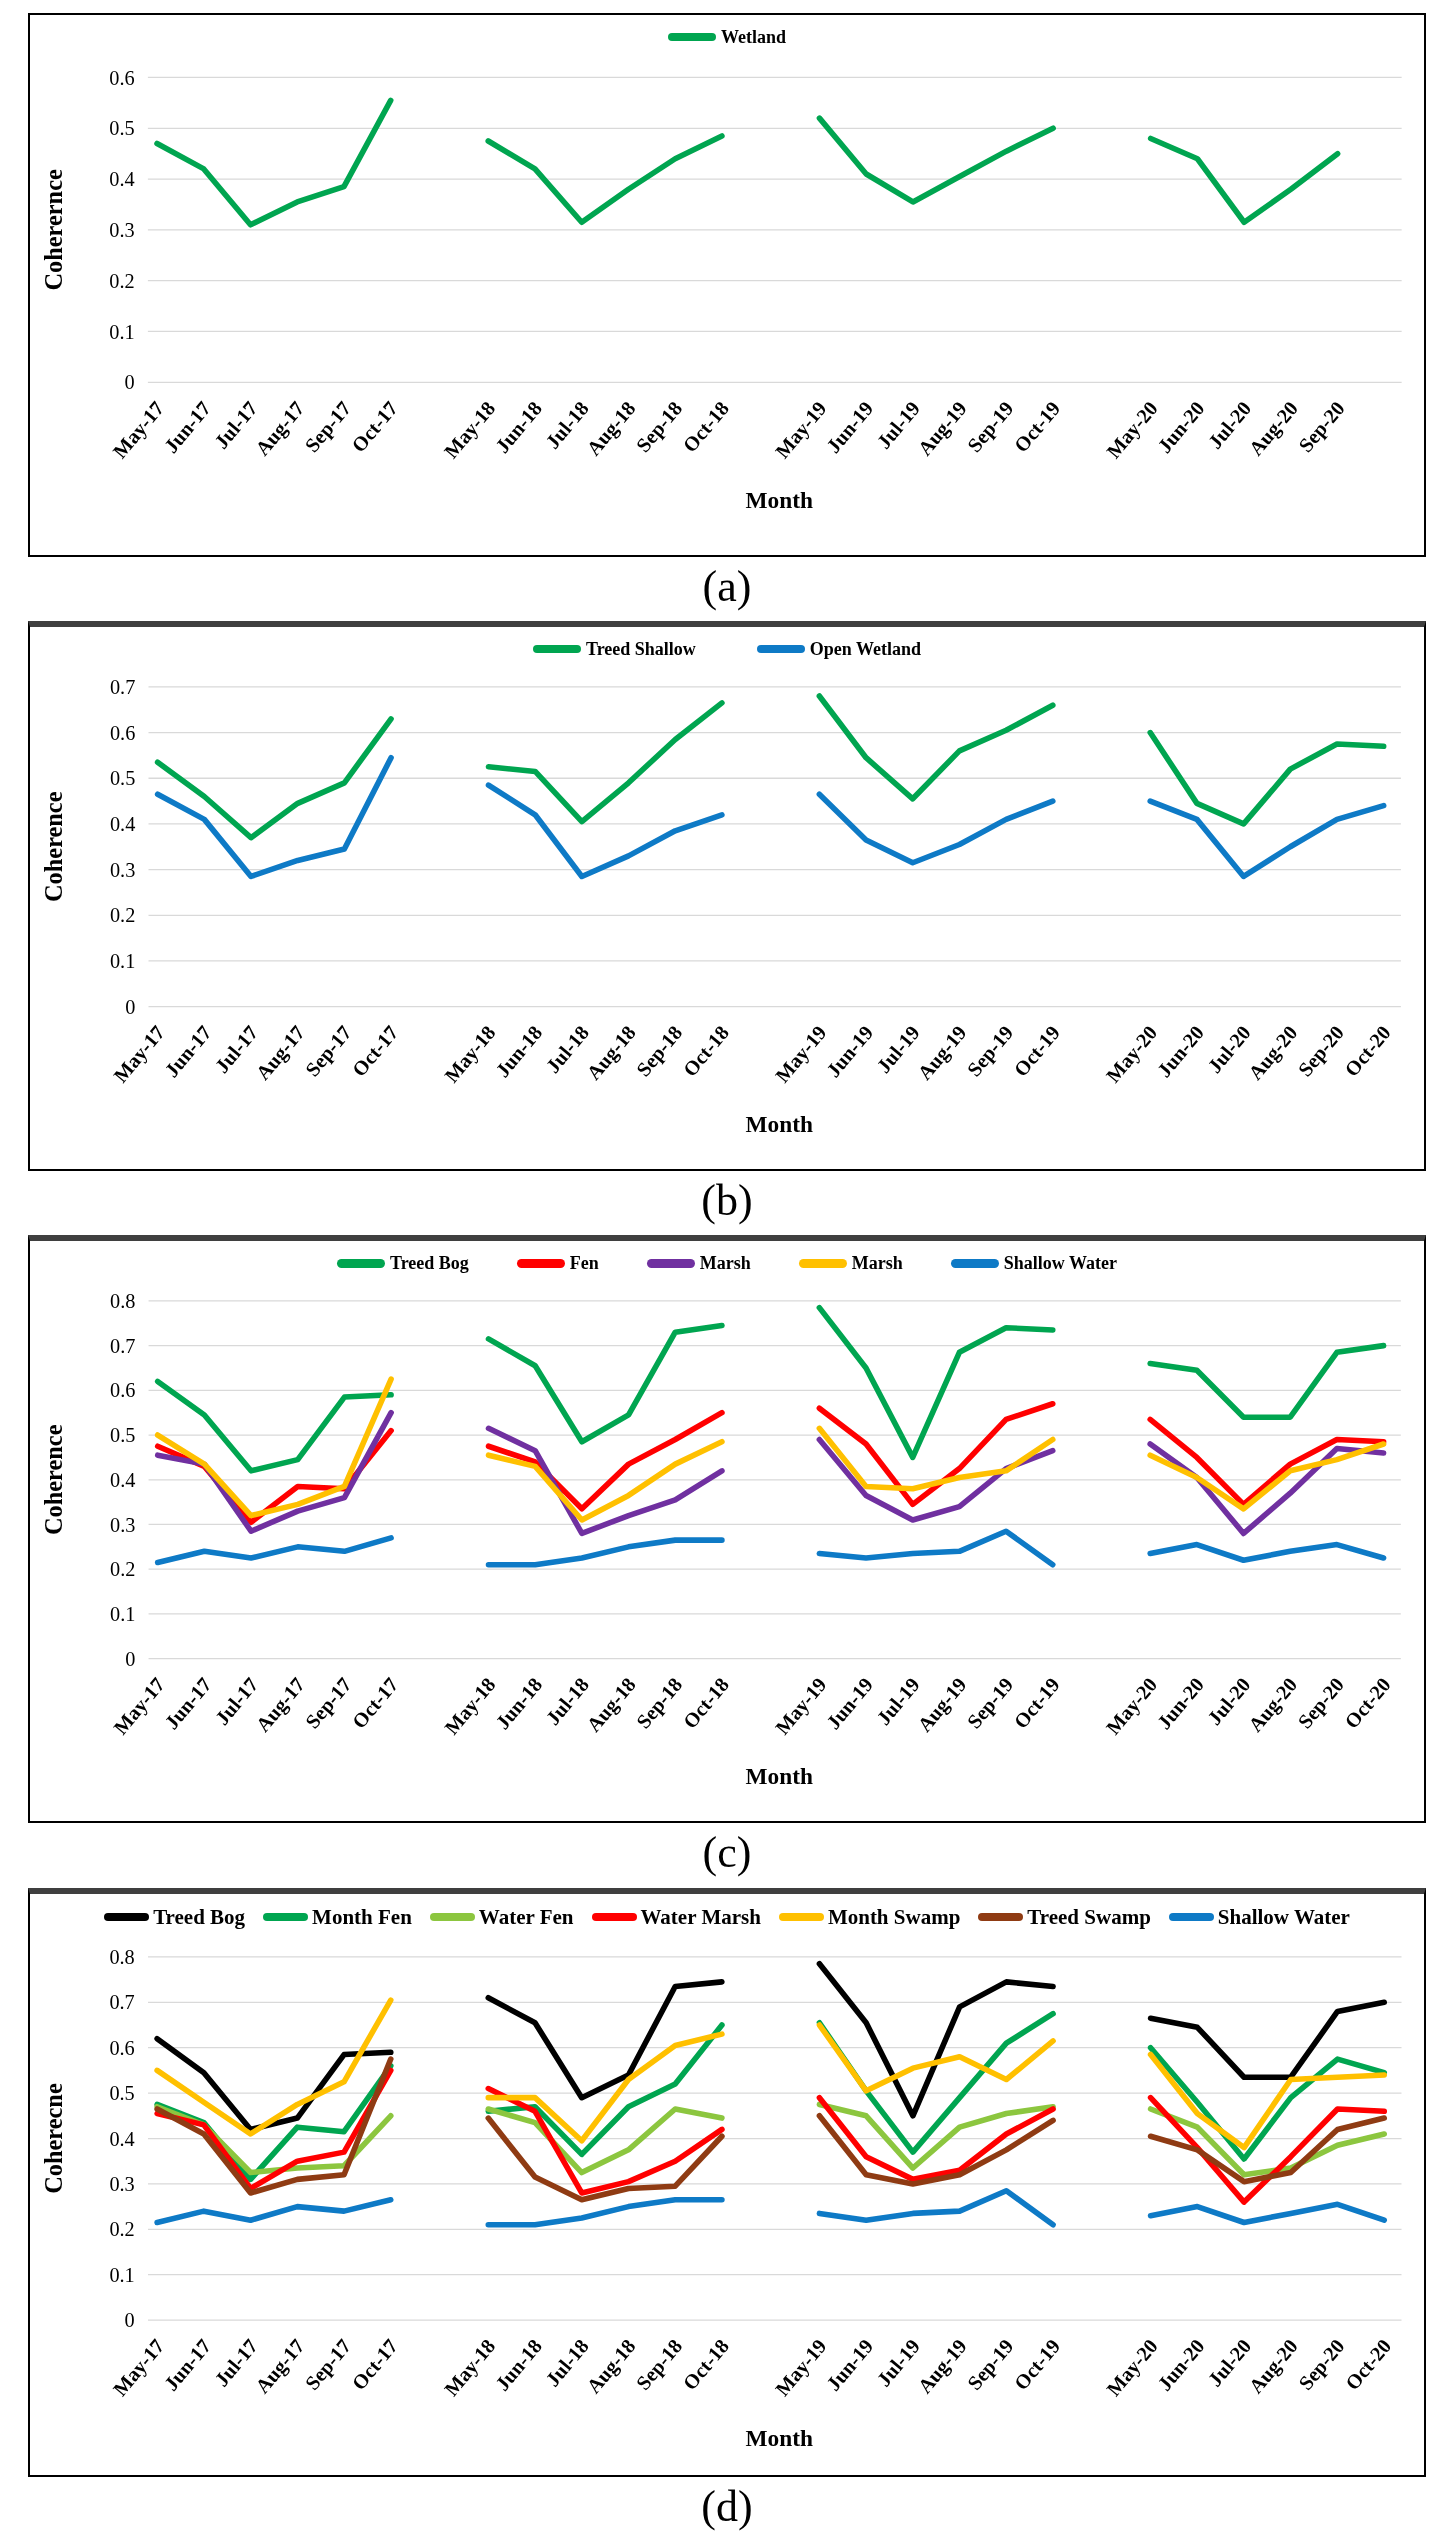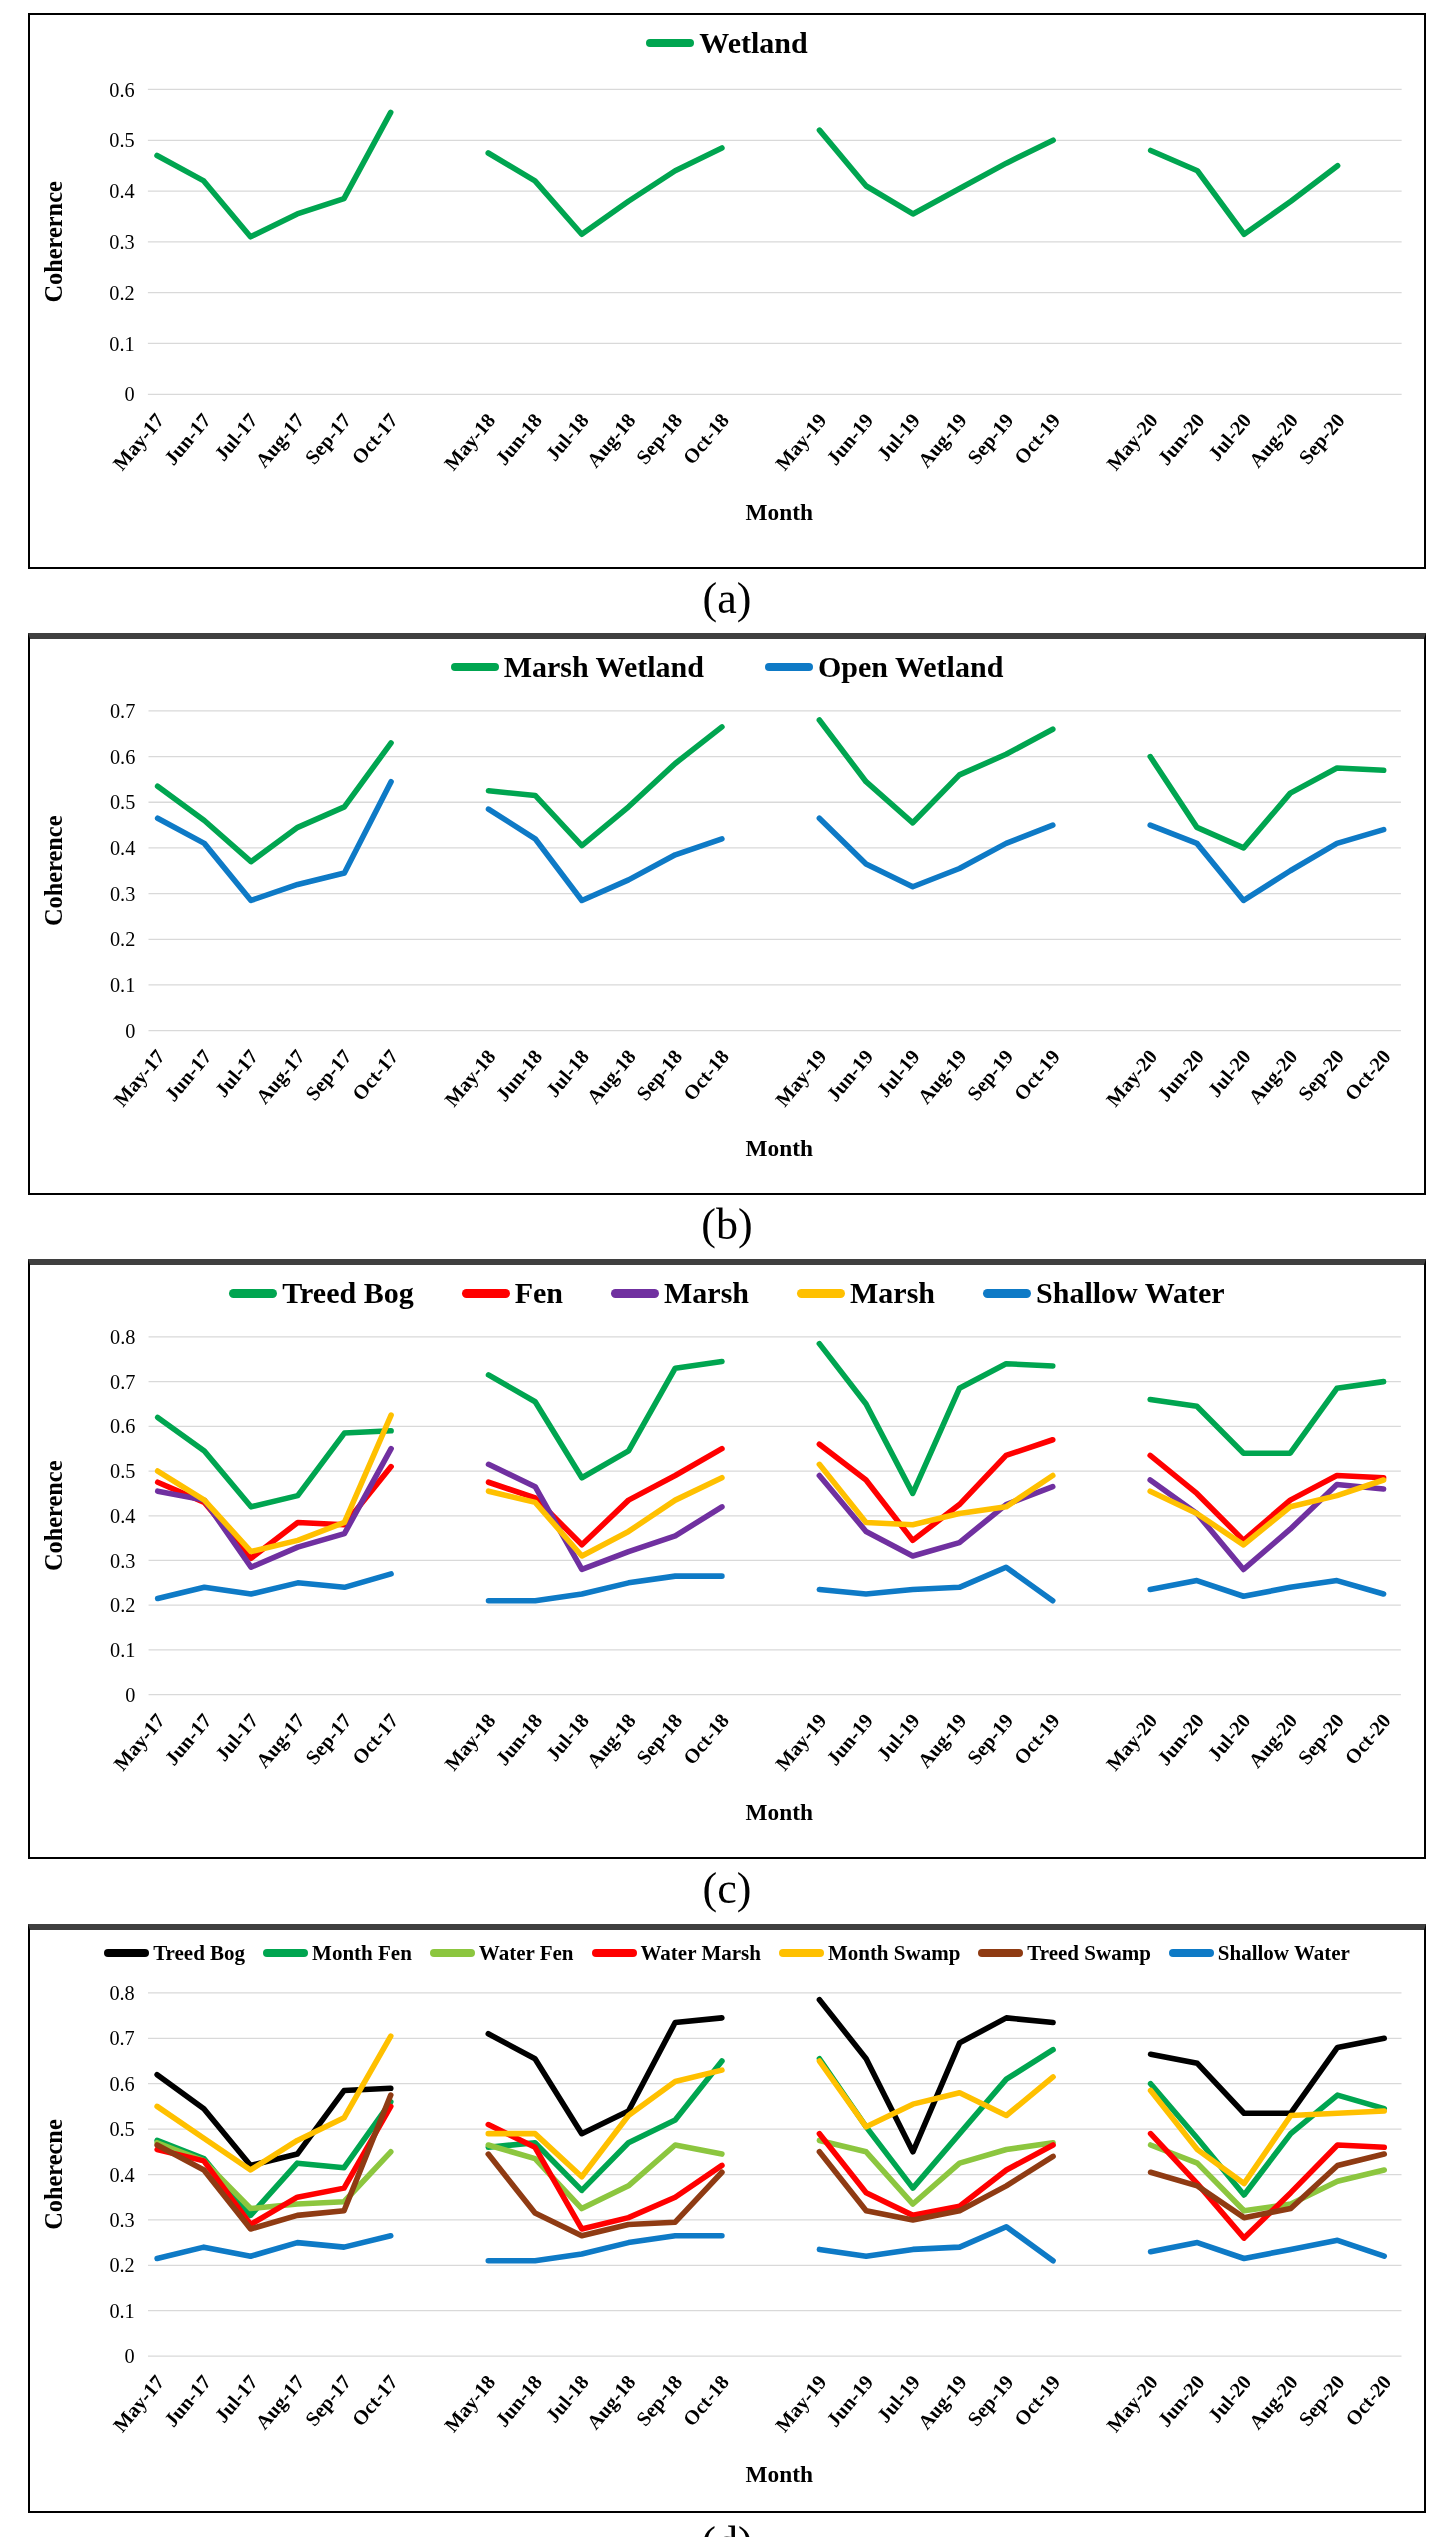--- a/index.html
+++ b/index.html
@@ -3,21 +3,21 @@
 <meta charset="utf-8">
 <style>
   html,body{margin:0;padding:0;background:#ffffff;}
   body{width:1454px;font-family:"Liberation Serif",serif;}
   .figure{padding:13px 28px 5px 28px;}
   .panel{border:2px solid #000;background:#fff;margin:0 0 3px 0;}
   .panel.thick-top{border-top:6px solid #3f3f3f;}
   .legend{display:flex;justify-content:center;align-items:center;padding:13px 5px 1px 5px;flex-wrap:nowrap;}
   .legend-item{display:flex;align-items:center;white-space:nowrap;}
   .legend-swatch{display:inline-block;width:48px;height:8.6px;border-radius:4.6px;margin-right:5px;flex:0 0 auto;}
-  .legend-label{font-weight:bold;font-size:30px;color:#000;line-height:1;}
+  .legend-label{font-weight:bold;font-size:18px;color:#000;line-height:1;}
   .legend-d .legend-label{font-size:21px;}
   .legend-d .legend-swatch{width:45px;margin-right:4px;}
   svg{display:block;width:100%;}
   .caption{text-align:center;font-size:44px;color:#000;padding:4px 0 11px 0;line-height:1.05;}
   text{font-family:"Liberation Serif",serif;}
 </style>
 </head>
 <body>
 
 <div class="figure">
@@ -82,21 +82,21 @@
           <polyline points="2206,180 2298,219.99999999999994 2390,345 2482,279.99999999999994 2574,210" fill="none" stroke="#00A550" stroke-width="11" stroke-linecap="round" stroke-linejoin="round"></polyline>
         </g>
       </svg>
   </div>
   <div class="caption">(a)</div>
 
   <div class="panel thick-top" id="panel-b">
     <div class="legend" id="legend-b" style="gap: 61px;">
         <span class="legend-item">
           <span class="legend-swatch" style="background: rgb(0, 165, 80);"></span>
-          <span class="legend-label">Marsh Wetland</span>
+          <span class="legend-label">Treed Shallow</span>
         </span>
         <span class="legend-item">
           <span class="legend-swatch" style="background: rgb(14, 122, 198);"></span>
           <span class="legend-label">Open Wetland</span>
         </span>
       </div>
     <svg id="chart-b" viewBox="0 0 2744 1005" style="height: 510px;">
         <g>
           <line x1="232" x2="2700" y1="685" y2="685" stroke="#D9D9D9" stroke-width="2.5"></line>
           <line x1="232" x2="2700" y1="595" y2="595" stroke="#D9D9D9" stroke-width="2.5"></line>

